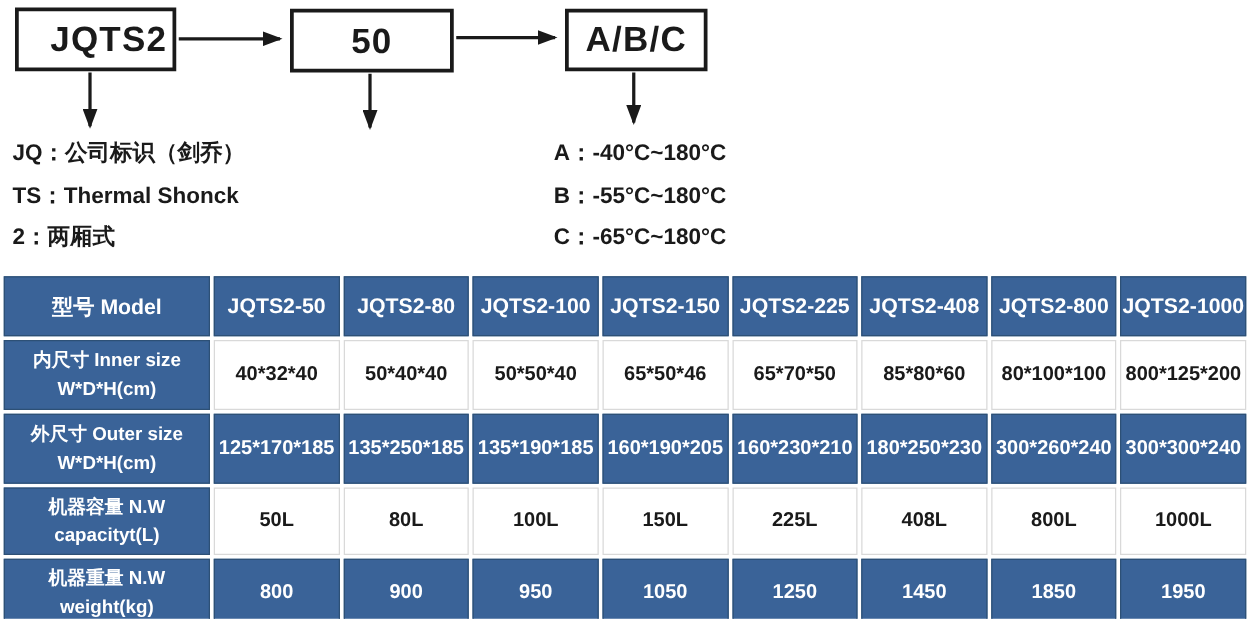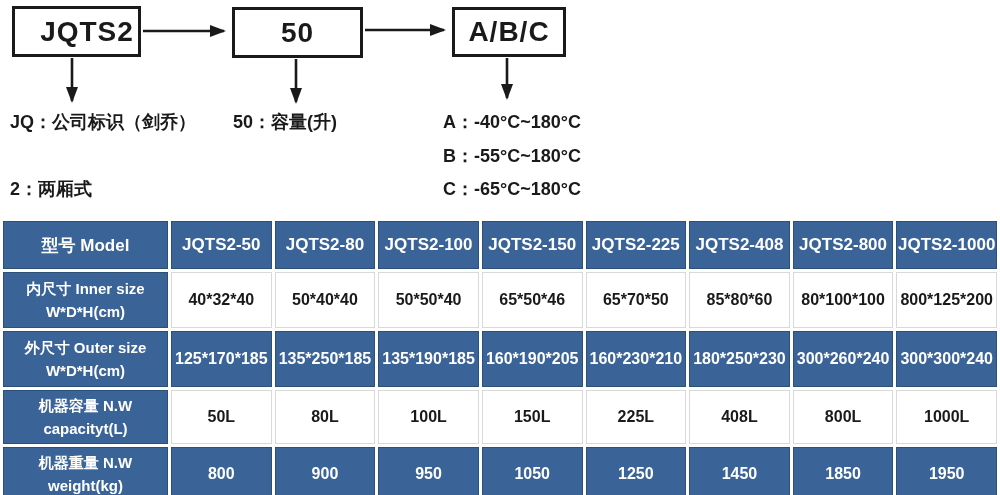--- a/index.html
+++ b/index.html
@@ -107,22 +107,22 @@
     <span>JQTS2</span>
   </div>
   <div class="dbox" id="box-volume">
     <span>50</span>
   </div>
   <div class="dbox" id="box-variant">
     <span>A/B/C</span>
   </div>
 
   <div class="note" id="note-jq">JQ：公司标识（剑乔）</div>
+  <div class="note" id="note-ts">TS：Thermal Shonck</div>
   <div class="note" id="note-two">2：两厢式</div>
-  <div class="note" id="note-cap">50：容量(升)</div>
   <div class="note" id="note-a">A：-40°C~180°C</div>
   <div class="note" id="note-b">B：-55°C~180°C</div>
   <div class="note" id="note-c">C：-65°C~180°C</div>
 </div>
 
 <table class="spec">
   <colgroup>
     <col style="width:165px">
     <col>
       <col>

